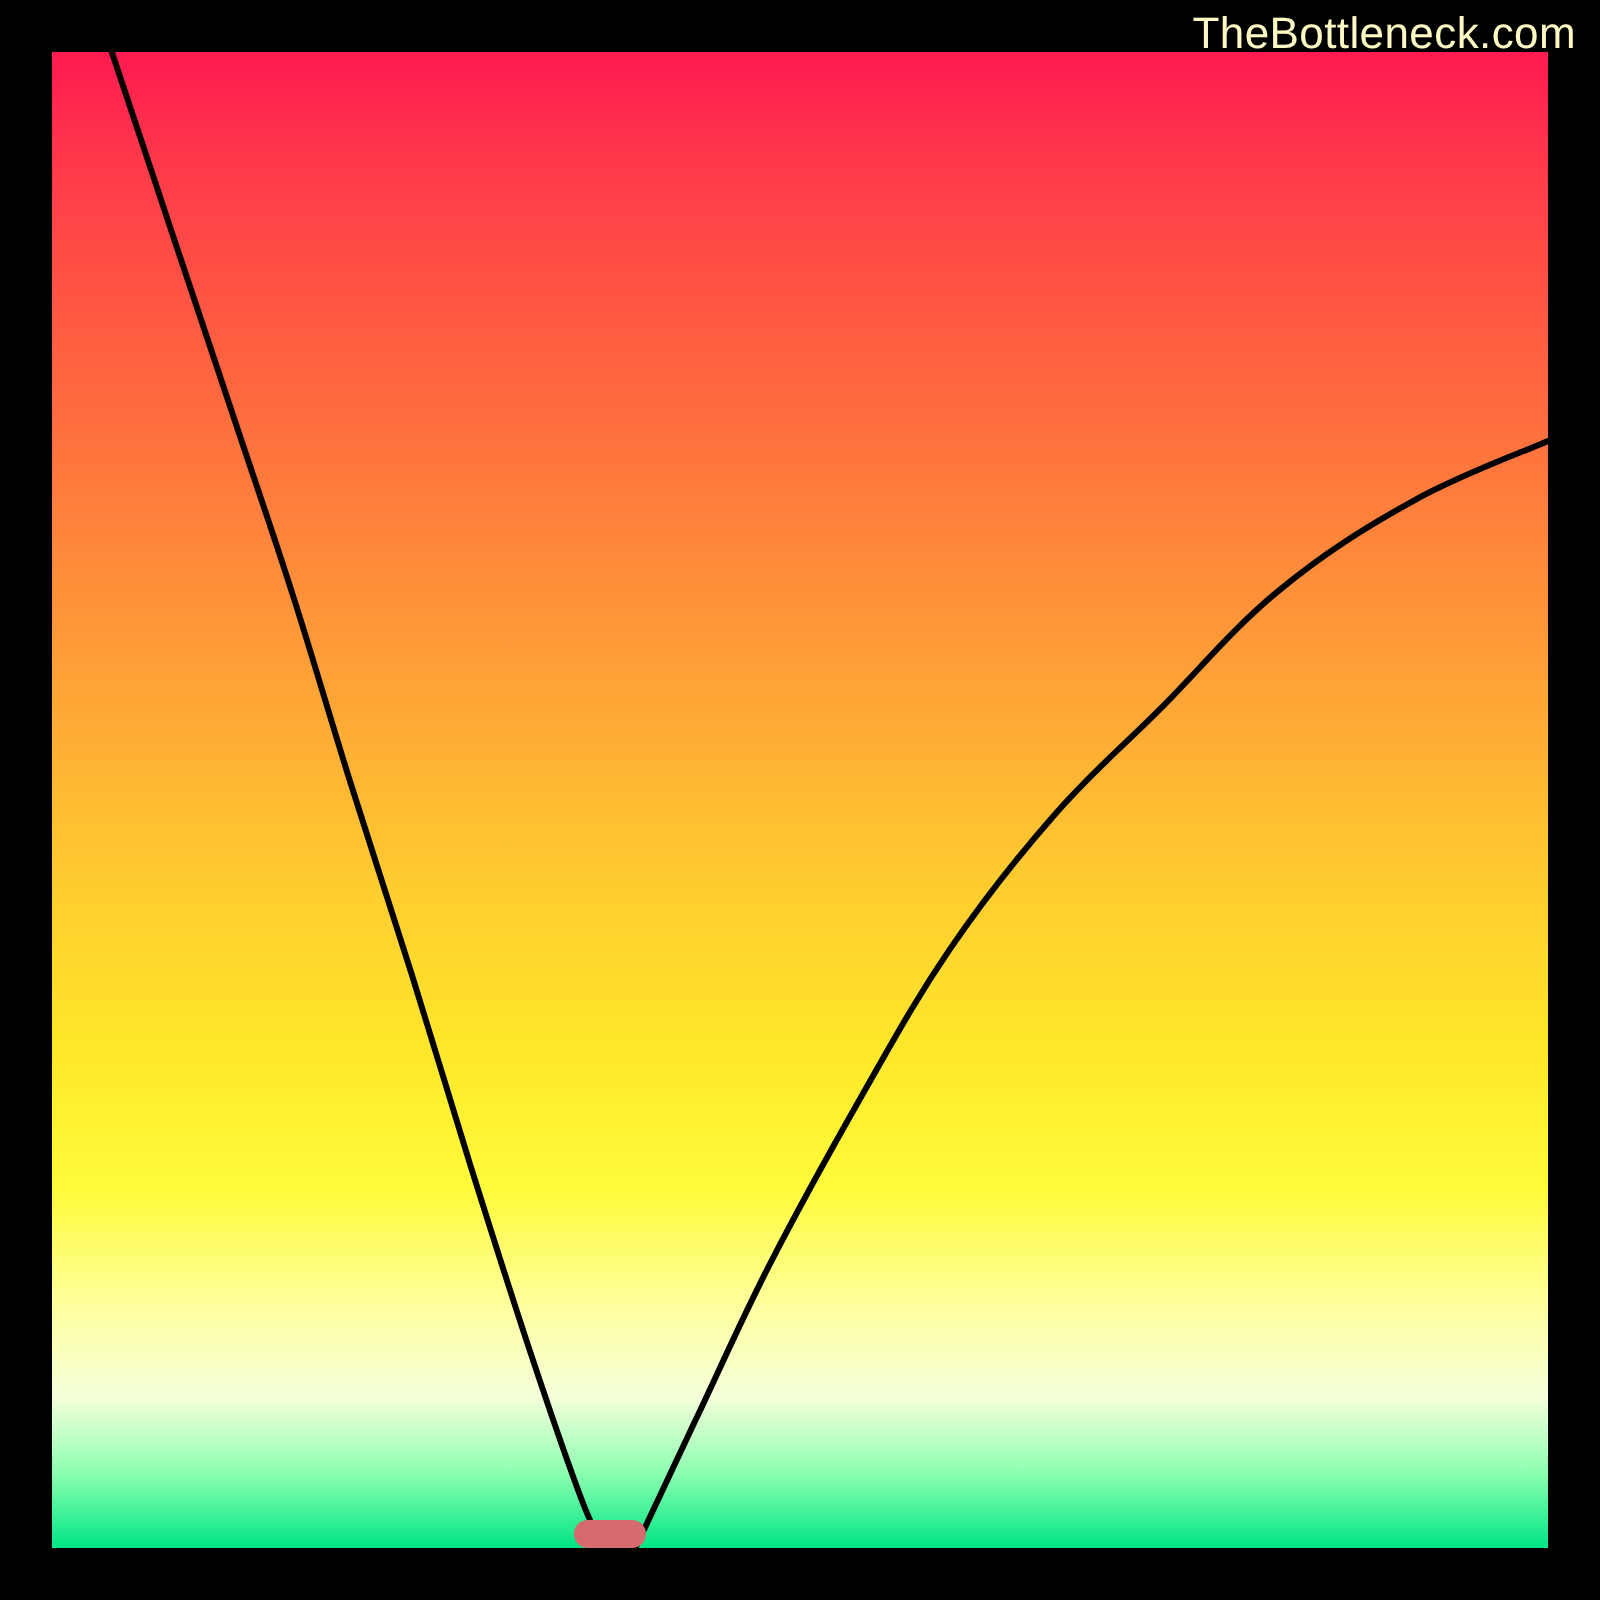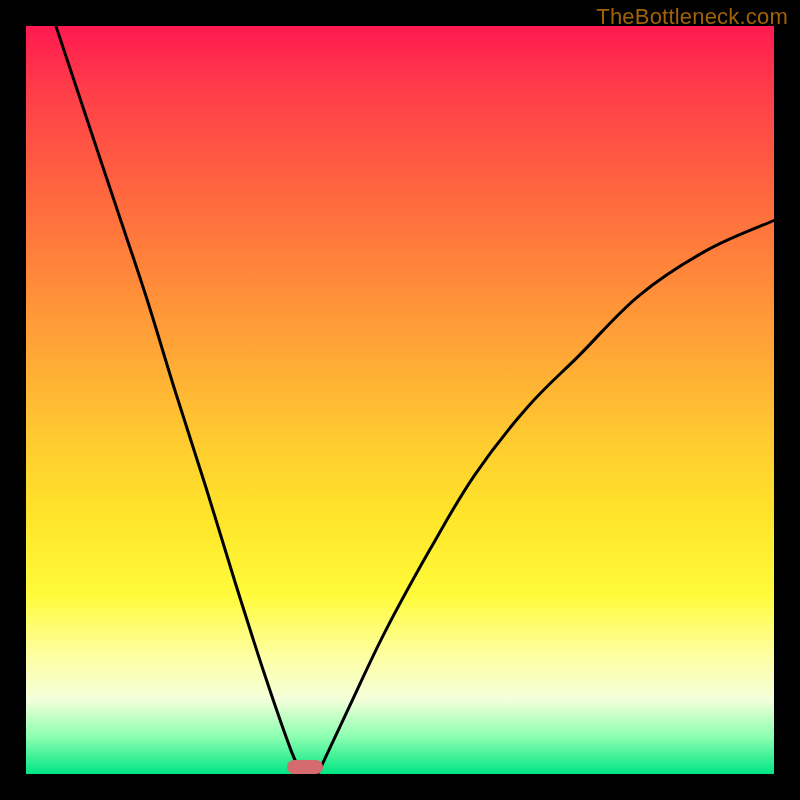--- a/index.html
+++ b/index.html
@@ -30,21 +30,21 @@
       #8cffb0 95%,
       #00e584 100%
     );
   }
   .watermark {
     position: absolute;
     top: 4px;
     right: 12px;
     font-family: Arial, Helvetica, sans-serif;
     font-size: 22px;
-    color: #a16207;
+    color: #fef9c3;
     letter-spacing: 0.2px;
     font-weight: 500;
   }
   svg.curve {
     position: absolute;
     left: 0;
     top: 0;
     width: 748px;
     height: 748px;
     overflow: visible;

